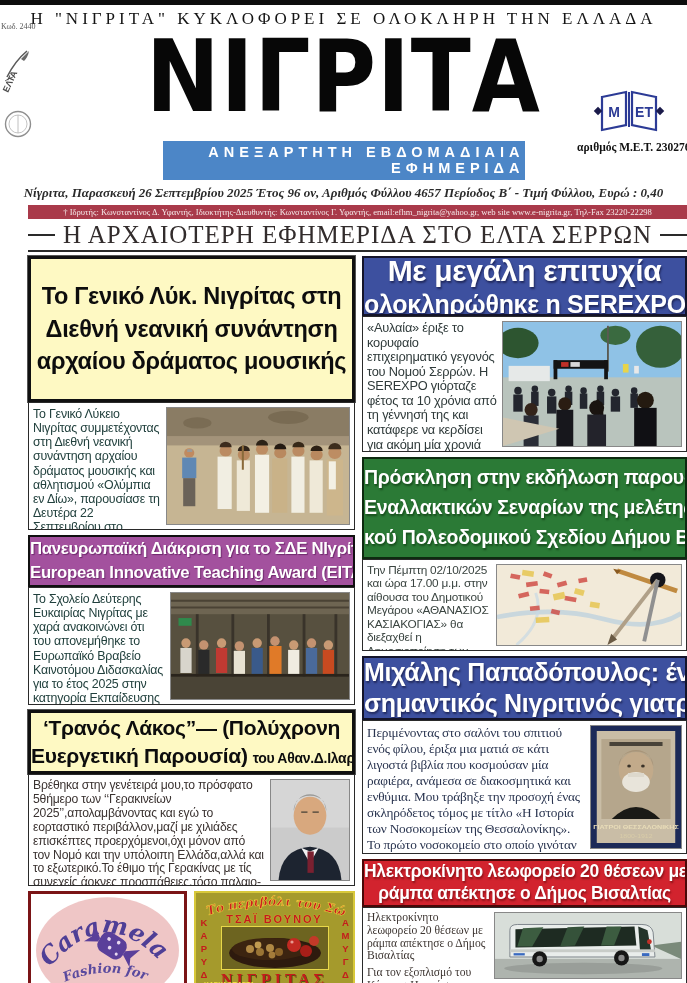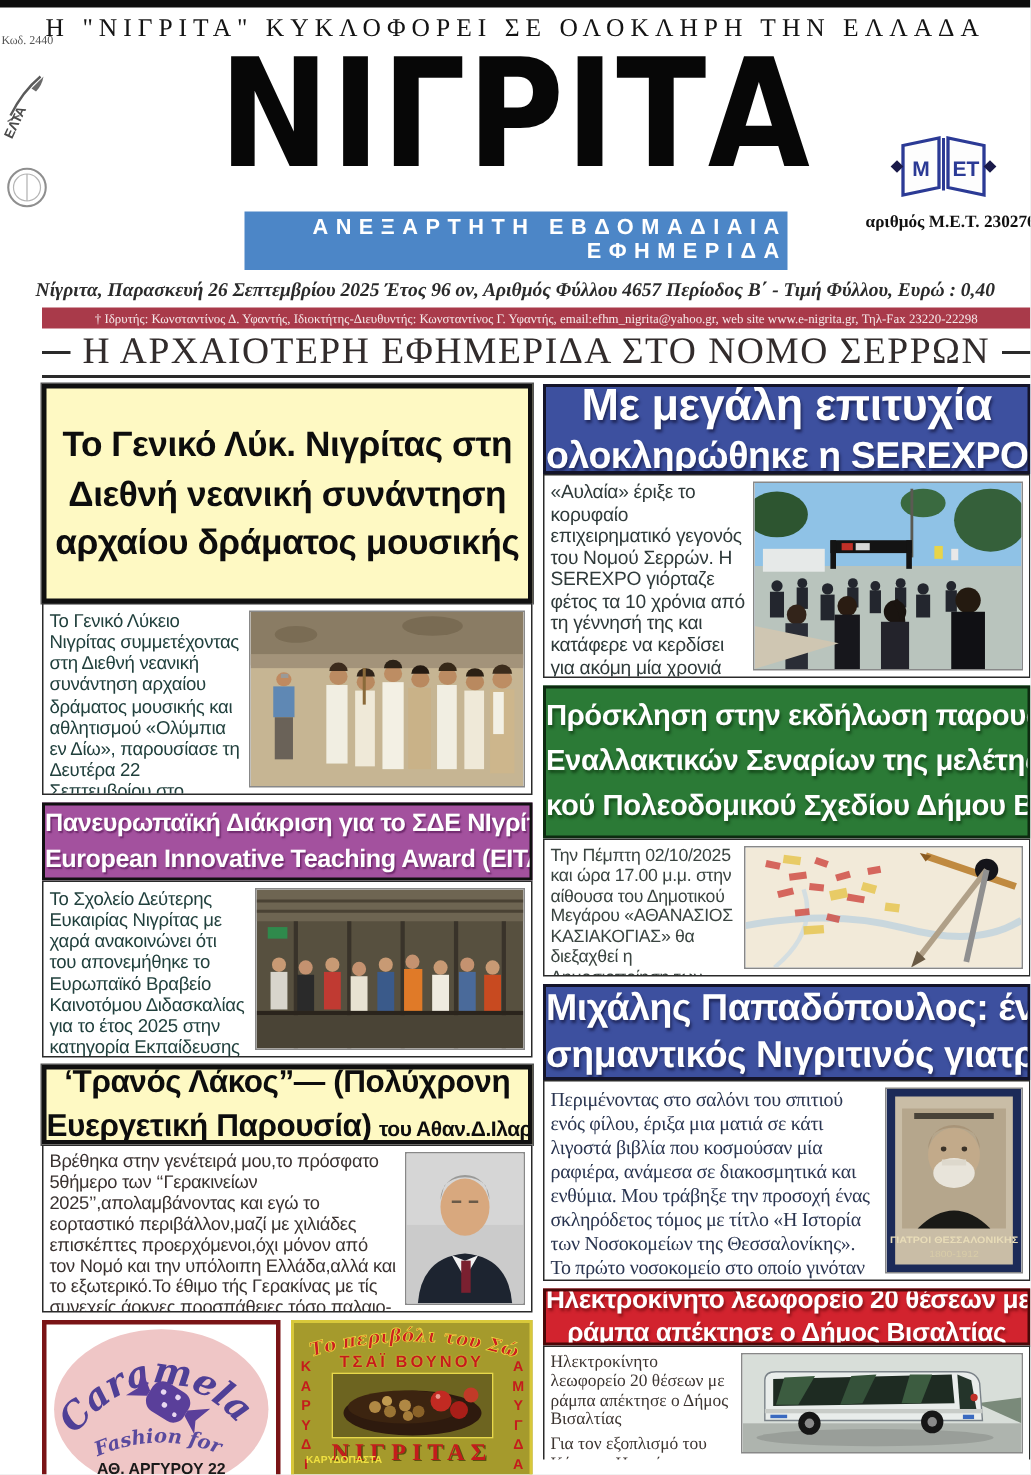--- a/index.html
+++ b/index.html
@@ -54,21 +54,21 @@
 
   
   .hl-lyc{height:146px;font-size:23.5px;line-height:1.38;}
   .lyc-body{height:128px;}
   .lyc-text{width:128px;display:flex;flex-direction:column;}
 
   .hl-sde{height:52px;font-size:16.8px;line-height:1.45;}
   .sde-body{height:118px;}
   .sde-text{width:132px;}
 
-  .hl-tranos{height:53px;font-size:21px;line-height:1.35;}
+  .hl-tranos{height:64px;font-size:21px;line-height:1.35;}
   .hl-tranos .byline{font-size:14px;margin-left:5px;}
   .tranos-body{height:112px;}
   .tranos-text{flex:1;font-size:12.2px;color:#3a3230;}
   .tranos-photo{width:80px;flex:none;}
 
   .adrow{display:flex;gap:7px;height:122px;}
   .ad-caramela{width:159px;background:#fff;border:3px solid #7a1416;position:relative;overflow:hidden;}
   .ad-perivoli{flex:1;background:#a59a2c;border:2px solid #d8c83a;position:relative;overflow:hidden;}
   .vertword{position:absolute;top:24px;writing-mode:vertical-rl;text-orientation:upright;
             font-weight:bold;font-size:9.5px;color:#c41c1c;letter-spacing:2px;line-height:1;}
@@ -90,21 +90,21 @@
 
   .hl-plan{height:102px;font-size:19.5px;line-height:1.53;}
   .plan-body{height:92px;}
   .plan-text{width:124px;display:flex;flex-direction:column;font-size:11.8px;color:#3a4440;}
 
   .hl-doc{height:64px;font-size:25px;line-height:1.25;}
   .doc-body{height:134px;}
   .doc-text{flex:1;font-family:"Liberation Serif",serif;font-size:13.3px;line-height:1.2;color:#2a3550;letter-spacing:-.2px;}
   .doc-photo{width:92px;flex:none;}
 
-  .hl-bus{height:38px;font-size:17.5px;line-height:1.25;}
+  .hl-bus{height:48px;font-size:17.5px;line-height:1.25;}
   .bus-body{height:76px;border-bottom:none;}
   .bus-text{width:122px;font-family:"Liberation Serif",serif;font-size:11.6px;line-height:1.1;color:#3c3430;}
   .bus-text p{margin:0 0 4px;}
 </style>
 </head>
 <body>
 
 <div class="page">
   <div class="topbar"></div>
 
@@ -141,21 +141,21 @@
         <rect x="64" y="20" width="6" height="6" fill="#1a1a4a" transform="rotate(45 67 23)"></rect>
         <text x="21" y="29" font-size="14" font-weight="bold" fill="#2b3a95" text-anchor="middle">M</text>
         <text x="51" y="29" font-size="14" font-weight="bold" fill="#2b3a95" text-anchor="middle">ET</text>
       </svg>
       <div class="metnum">αριθμός Μ.Ε.Τ. 230276</div>
     </div>
 
     <div class="dateline">Νίγριτα, Παρασκευή  26 Σεπτεμβρίου 2025  Έτος 96 ον, Αριθμός Φύλλου 4657  Περίοδος Β΄  -  Τιμή Φύλλου, Ευρώ : 0,40</div>
     <div class="pubstrip">† Ιδρυτής: Κωνσταντίνος Δ. Υφαντής,  Ιδιοκτήτης-Διευθυντής: Κωνσταντίνος Γ. Υφαντής, email:efhm_nigrita@yahoo.gr, web site www.e-nigrita.gr, Τηλ-Fax 23220-22298</div>
     <div class="banner">
-      <span class="banner-text">Η ΑΡΧΑΙΟΤΕΡΗ ΕΦΗΜΕΡΙΔΑ ΣΤΟ ΝΟΜΟ ΣΕΡΡΩΝ</span>
+      <span class="banner-text">Η ΑΡΧΑΙΟΤΕΡΗ ΕΦΗΜΕΡΙΔΑ ΣΤΟ ΕΛΤΑ ΣΕΡΡΩΝ</span>
     </div>
   </div>
 
   <div class="main">
 
     <div class="col col-l">
 
       <div>
         <div class="hl yellow hl-lyc">
           <div>Το Γενικό Λύκ. Νιγρίτας στη</div>

